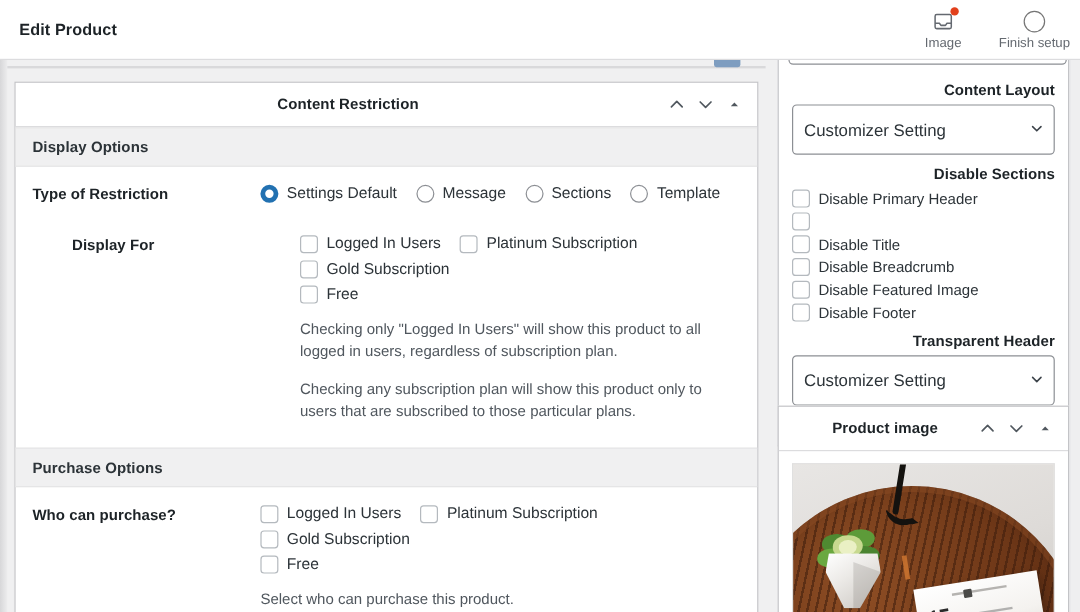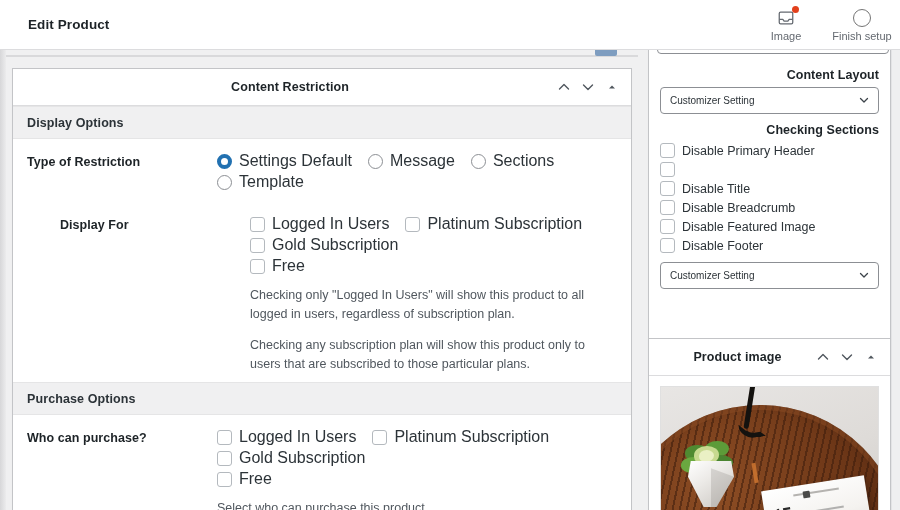--- a/index.html
+++ b/index.html
@@ -25,21 +25,21 @@
     position: absolute;
     top: 0; left: 0;
     width: 900px;
     height: 50px;
     background: #ffffff;
     border-bottom: 1px solid #dcdcde;
     z-index: 40;
   }
   .topbar-title {
     position: absolute;
-    left: 28px; top: 17px;
+    left: 16px; top: 17px;
     font-size: 13.5px;
     font-weight: 600;
     color: #1d2327;
     letter-spacing: .1px;
   }
   .topbar-actions {
     position: absolute;
     right: 0; top: 0;
     height: 50px;
     display: flex;
@@ -209,21 +209,21 @@
   }
   .opt {
     display: inline-flex;
     align-items: center;
     gap: 7px;
     margin-right: 16px;
     cursor: pointer;
     white-space: nowrap;
   }
   .opt-text {
-    font-size: 16px;
+    font-size: 13px;
     color: #2c3338;
     line-height: 16px;
   }
 
   .radio {
     width: 15px; height: 15px;
     border: 1px solid #8c8f94;
     border-radius: 50%;
     background: #fff;
     flex-shrink: 0;
@@ -256,28 +256,28 @@
     font-size: 12.5px;
     font-weight: 700;
     color: #1d2327;
     margin: 6px 0 5px 0;
     letter-spacing: .05px;
   }
   .side-label.first { margin-top: 0; }
   .wp-select {
     position: relative;
     width: 100%;
-    height: 27px;
+    height: 42px;
     background: #fff;
     border: 1px solid #8c8f94;
     border-radius: 4px;
     display: flex;
     align-items: center;
     padding: 0 26px 0 9px;
-    font-size: 10px;
+    font-size: 14px;
     color: #2c3338;
     cursor: pointer;
     margin-bottom: 9px;
   }
   .wp-select .chev {
     position: absolute;
     right: 8px; top: 50%;
     transform: translateY(-50%);
   }
   .cb-line {
@@ -551,21 +551,21 @@
               <span class="opt-text">Free</span>
             </label>
 
           </div>
 
           <div class="helptext">Checking only "Logged In Users" will show this product to all logged in users, regardless of subscription plan.</div>
           <div class="helptext">Checking any subscription plan will show this product only to users that are subscribed to those particular plans.</div>
         </div>
       </div>
 
-      <div class="section-bar" style="margin-top:6px;">
+      <div class="section-bar" style="margin-top:18px;">
         <span class="sb-label">Purchase Options</span>
       </div>
 
       <div class="field-row">
         <div class="field-label">Who can purchase?</div>
         <div class="field-ctrl">
           <div class="opt-group" style="max-width:400px;">
 
             <label class="opt">
               <span class="checkbox"></span>
@@ -602,21 +602,21 @@
 
         <div class="wp-select">
           <span>Customizer Setting</span>
           <span class="chev">
             <svg width="12" height="12" viewBox="0 0 12 12">
                 <path d="M2.5 4.5L6 8l3.5-3.5" fill="none" stroke="#3c434a" stroke-width="1.3" stroke-linecap="round" stroke-linejoin="round"></path>
               </svg>
           </span>
         </div>
 
-        <div class="side-label">Checking Sections</div>
+        <div class="side-label">Disable Sections</div>
 
         <div class="cb-list">
           <label class="cb-line">
             <span class="checkbox"></span>
             <span class="cb-text">Disable Primary Header</span>
           </label>
           <label class="cb-line">
             <span class="checkbox"></span>
           </label>
           <label class="cb-line">
@@ -630,20 +630,21 @@
           <label class="cb-line">
             <span class="checkbox"></span>
             <span class="cb-text">Disable Featured Image</span>
           </label>
           <label class="cb-line">
             <span class="checkbox"></span>
             <span class="cb-text">Disable Footer</span>
           </label>
         </div>
 
+        <div class="side-label">Transparent Header</div>
 
         <div class="wp-select">
           <span>Customizer Setting</span>
           <span class="chev">
             <svg width="12" height="12" viewBox="0 0 12 12">
                 <path d="M2.5 4.5L6 8l3.5-3.5" fill="none" stroke="#3c434a" stroke-width="1.3" stroke-linecap="round" stroke-linejoin="round"></path>
               </svg>
           </span>
         </div>
 

